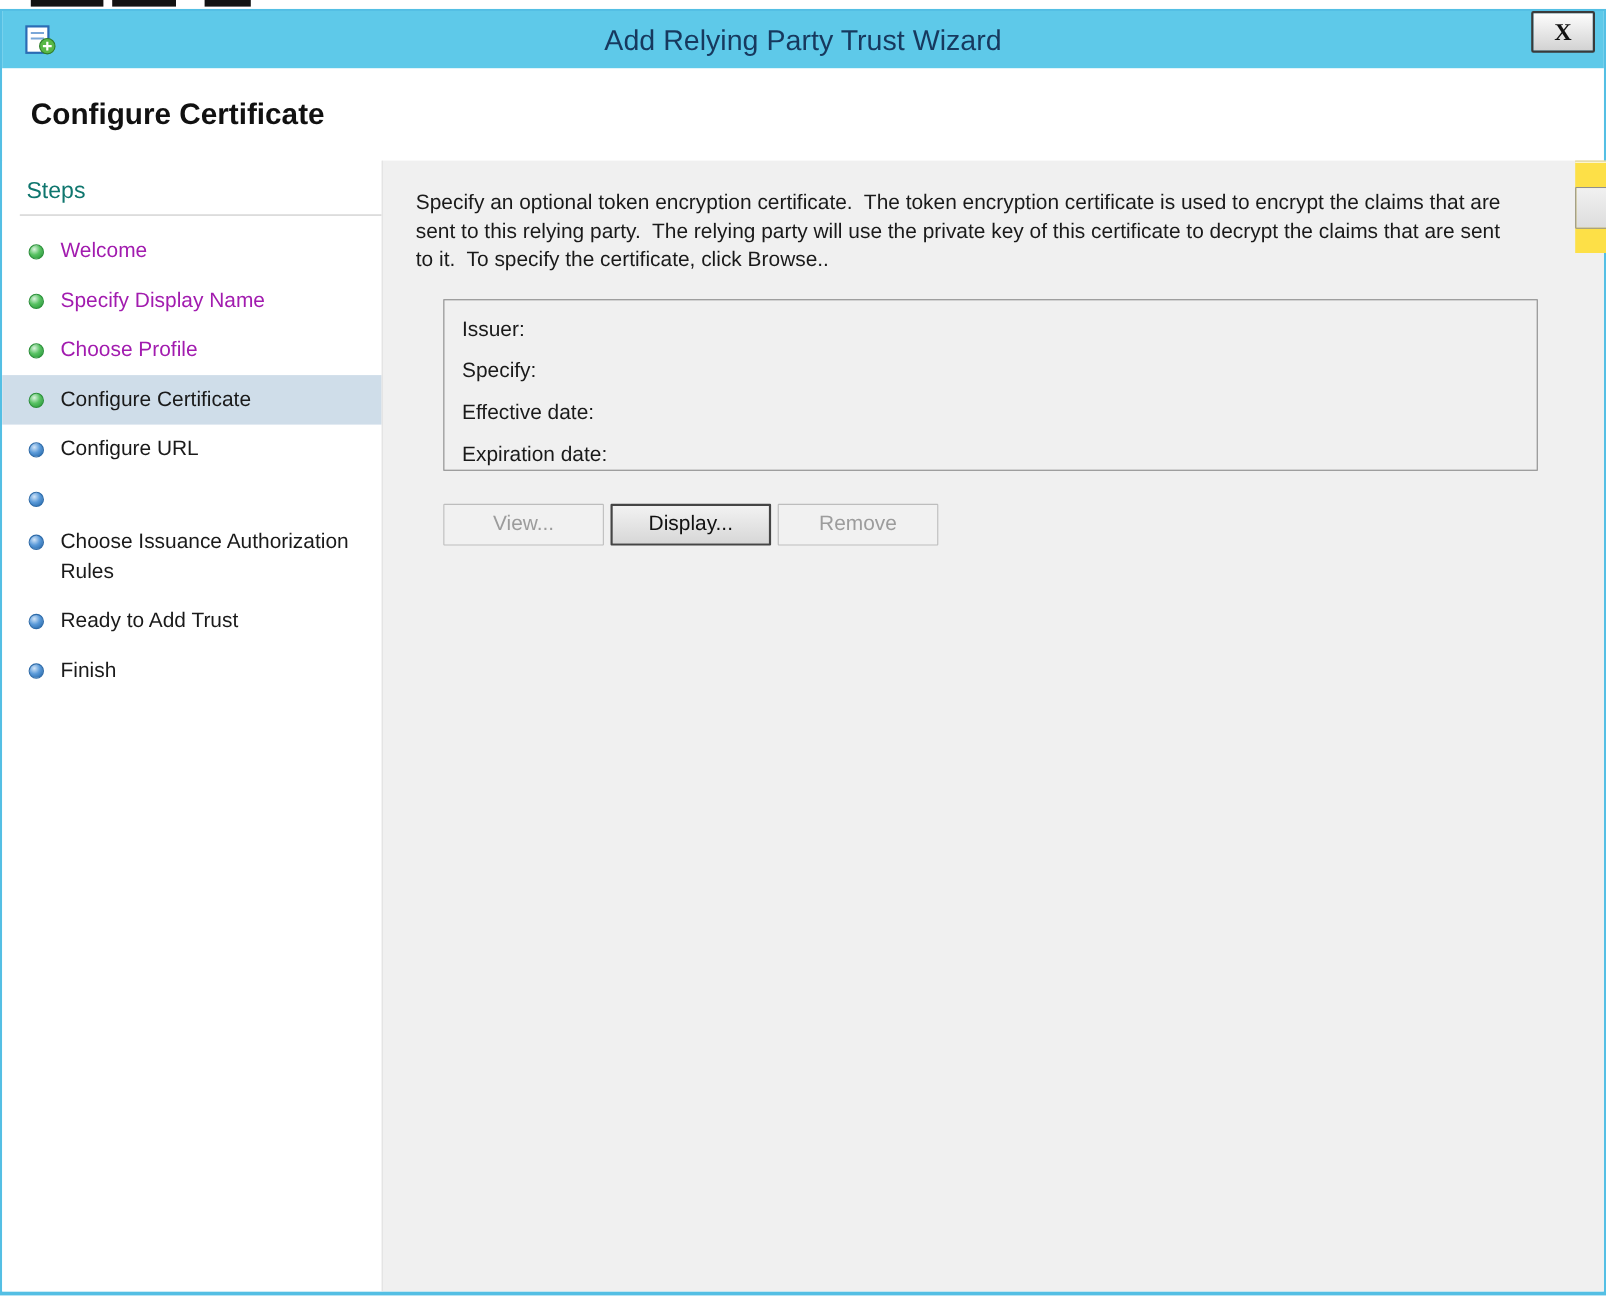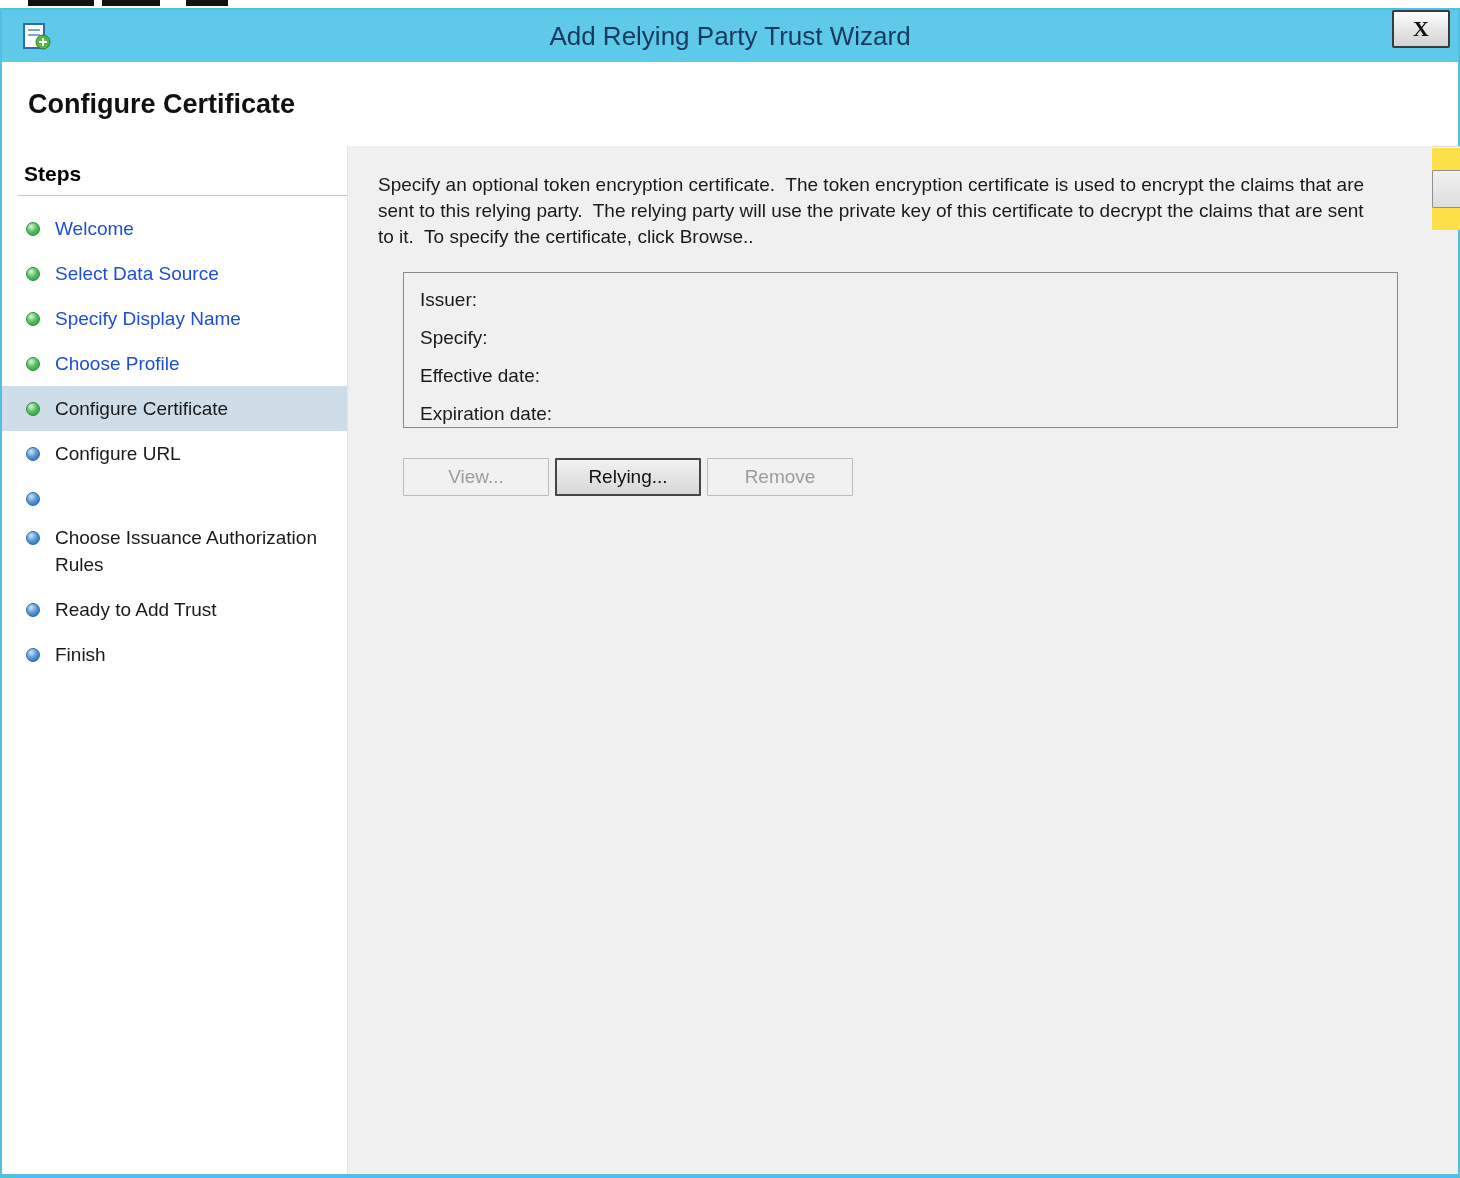--- a/index.html
+++ b/index.html
@@ -52,42 +52,42 @@
   }
 
   
   .header { height: 84px; flex: none; background: #ffffff; display: flex; align-items: center; padding-left: 26px; }
   .header-title { font-size: 27px; font-weight: bold; color: #111; }
 
   
   .body { flex: 1; display: flex; min-height: 0; }
 
   .sidebar { width: 345px; flex: none; background: #ffffff; padding-top: 6px; }
-  .steps-heading { font-size: 21px; font-weight: bold; color: #000000; padding: 10px 1px 9px 22px; }
+  .steps-heading { font-size: 21px; font-weight: normal; color: #0f766e; padding: 10px 1px 9px 22px; }
   .steps-divider { height: 1px; background: #c6c6c6; margin: 0 0 10px 16px; }
 
   .step-item {
     display: flex; align-items: flex-start;
     padding: 9px 10px 9px 24px;
     font-size: 19px; line-height: 27px; color: #1a1a1a;
   }
   .step-item .bullet {
     width: 14px; height: 14px; border-radius: 50%;
     margin: 7px 15px 0 0; flex: none;
   }
   .step-item.completed .bullet,
   .step-item.current .bullet {
     background: radial-gradient(circle at 35% 30%, #dcf4df, #58c263 45%, #2f9e3f 85%);
     border: 1px solid #2a8f39;
   }
   .step-item.pending .bullet {
     background: radial-gradient(circle at 35% 30%, #d2e5f8, #5a9ad9 45%, #2d6fb0 85%);
     border: 1px solid #2d6aa8;
   }
-  .step-item.completed .label { color: #1d4ed8; }
+  .step-item.completed .label { color: #a21caf; }
   .step-item.current { background: #cfdde9; }
 
   .content {
     flex: 1; background: #f0f0f0;
     border-left: 1px solid #e2e2e2;
     display: flex; flex-direction: row; min-width: 0;
   }
   .main { flex: 1; padding: 26px 34px 0 30px; }
 
   .description {
@@ -170,24 +170,20 @@
       <div class="sidebar">
         <div class="steps-heading">Steps</div>
         <div class="steps-divider"></div>
 
         <div class="step-item completed">
           <span class="bullet"></span>
           <span class="label">Welcome</span>
         </div>
         <div class="step-item completed">
           <span class="bullet"></span>
-          <span class="label">Select Data Source</span>
-        </div>
-        <div class="step-item completed">
-          <span class="bullet"></span>
           <span class="label">Specify Display Name</span>
         </div>
         <div class="step-item completed">
           <span class="bullet"></span>
           <span class="label">Choose Profile</span>
         </div>
         <div class="step-item current">
           <span class="bullet"></span>
           <span class="label">Configure Certificate</span>
         </div>
@@ -219,21 +215,21 @@
 
           <div class="cert-box">
             <div class="cert-row">Issuer:</div>
             <div class="cert-row">Specify:</div>
             <div class="cert-row">Effective date:</div>
             <div class="cert-row">Expiration date:</div>
           </div>
 
           <div class="action-row">
             <button class="btn disabled" disabled="">View...</button>
-            <button class="btn default-focus">Relying...</button>
+            <button class="btn default-focus">Display...</button>
             <button class="btn disabled" disabled="">Remove</button>
           </div>
 
         </div>
 
         <div class="footer">
           <button class="btn">&lt; Previous</button>
           <button class="btn">Next &gt;</button>
           <button class="btn">Cancel</button>
         </div>

